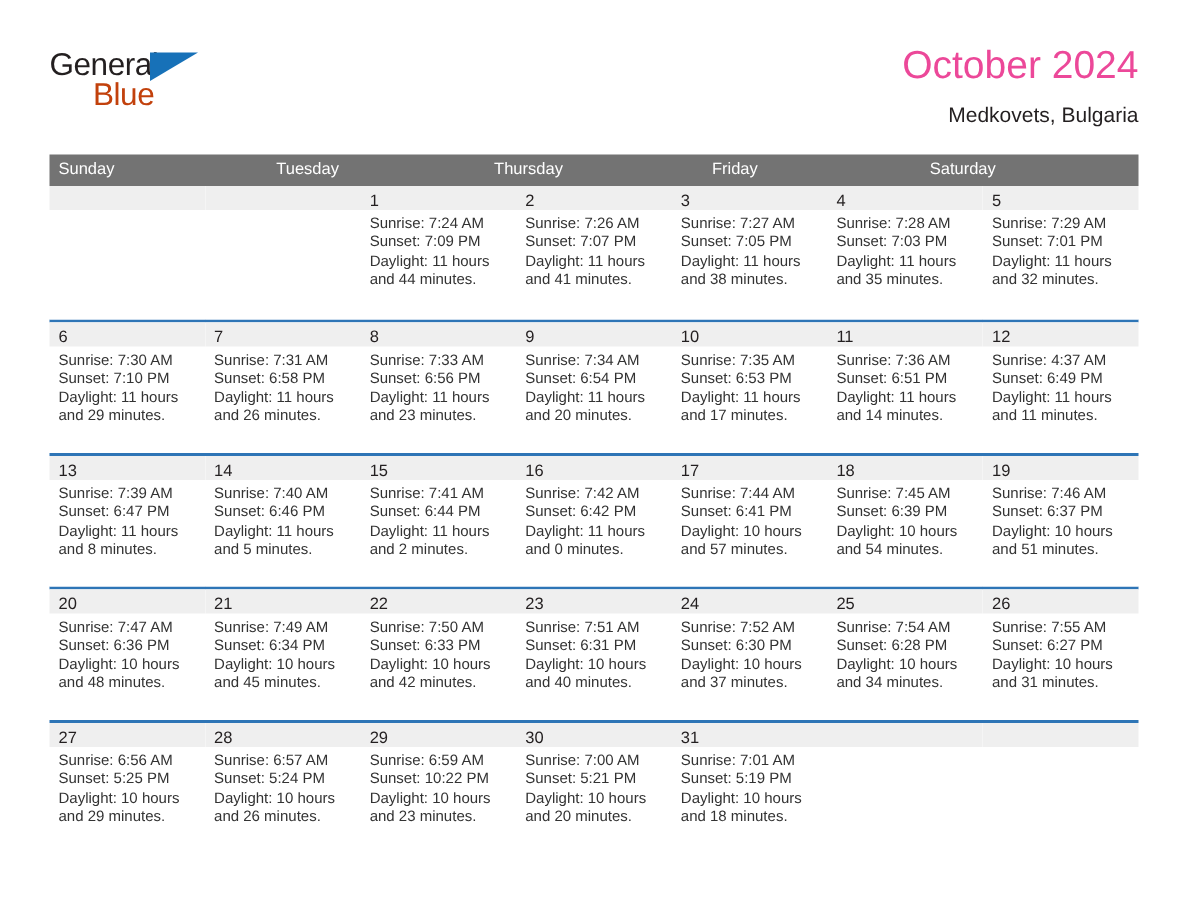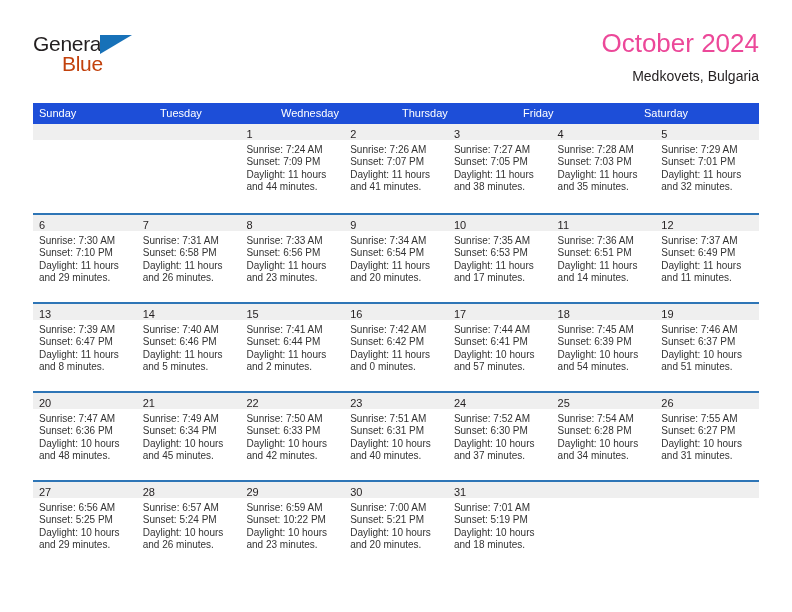--- a/index.html
+++ b/index.html
@@ -90,21 +90,21 @@
   
   .calendar {
     position: absolute;
     left: 33px;
     top: 103px;
     width: 726px;
   }
 
   .dow-row {
     display: flex;
-    background: #1d4ed8;
+    background: #737373;
     height: 21px;
   }
   .dow-cell {
     flex: 1 1 0;
     color: #ffffff;
     font-size: 11px;
     line-height: 21px;
     padding-left: 6px;
     box-sizing: border-box;
     white-space: nowrap;
@@ -168,21 +168,20 @@
       <div class="cal-title">October 2024</div>
       <div class="cal-subtitle">Medkovets, Bulgaria</div>
     </div>
 
   </div>
 
   <div class="calendar">
     <div class="dow-row" id="dow-row">
         <div class="dow-cell">Sunday</div>
         <div class="dow-cell">Tuesday</div>
-        <div class="dow-cell">Wednesday</div>
         <div class="dow-cell">Thursday</div>
         <div class="dow-cell">Friday</div>
         <div class="dow-cell">Saturday</div>
       </div>
     <div id="weeks-container">
         <div class="week-row">
           <div class="day-cell empty">
             <div class="daynum-band"><span class="daynum"></span></div>
             <div class="day-body"></div>
           </div>
@@ -287,21 +286,21 @@
             <div class="day-body">
               <div>Sunrise: 7:36 AM</div>
               <div>Sunset: 6:51 PM</div>
               <div>Daylight: 11 hours</div>
               <div>and 14 minutes.</div>
             </div>
           </div>
           <div class="day-cell">
             <div class="daynum-band"><span class="daynum">12</span></div>
             <div class="day-body">
-              <div>Sunrise: 7:37 AM</div>
+              <div>Sunrise: 4:37 AM</div>
               <div>Sunset: 6:49 PM</div>
               <div>Daylight: 11 hours</div>
               <div>and 11 minutes.</div>
             </div>
           </div>
         </div>
         <div class="week-row">
           <div class="day-cell">
             <div class="daynum-band"><span class="daynum">13</span></div>
             <div class="day-body">

